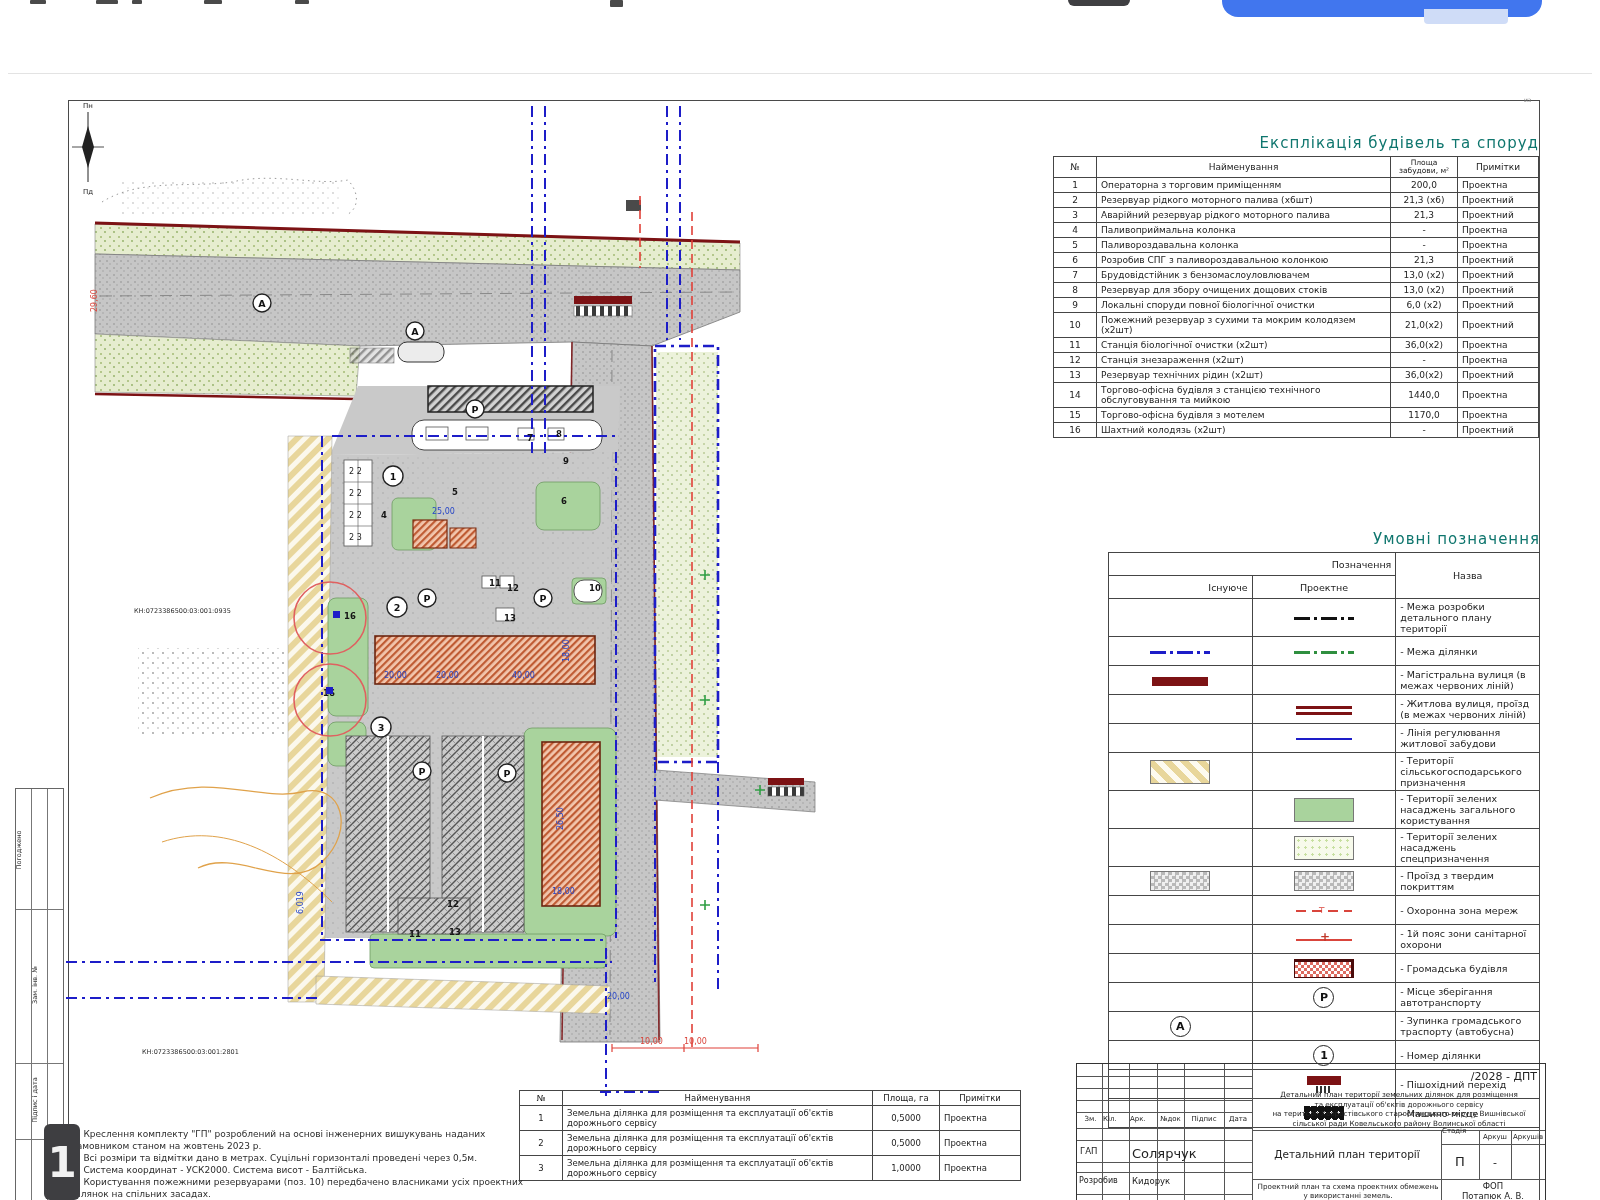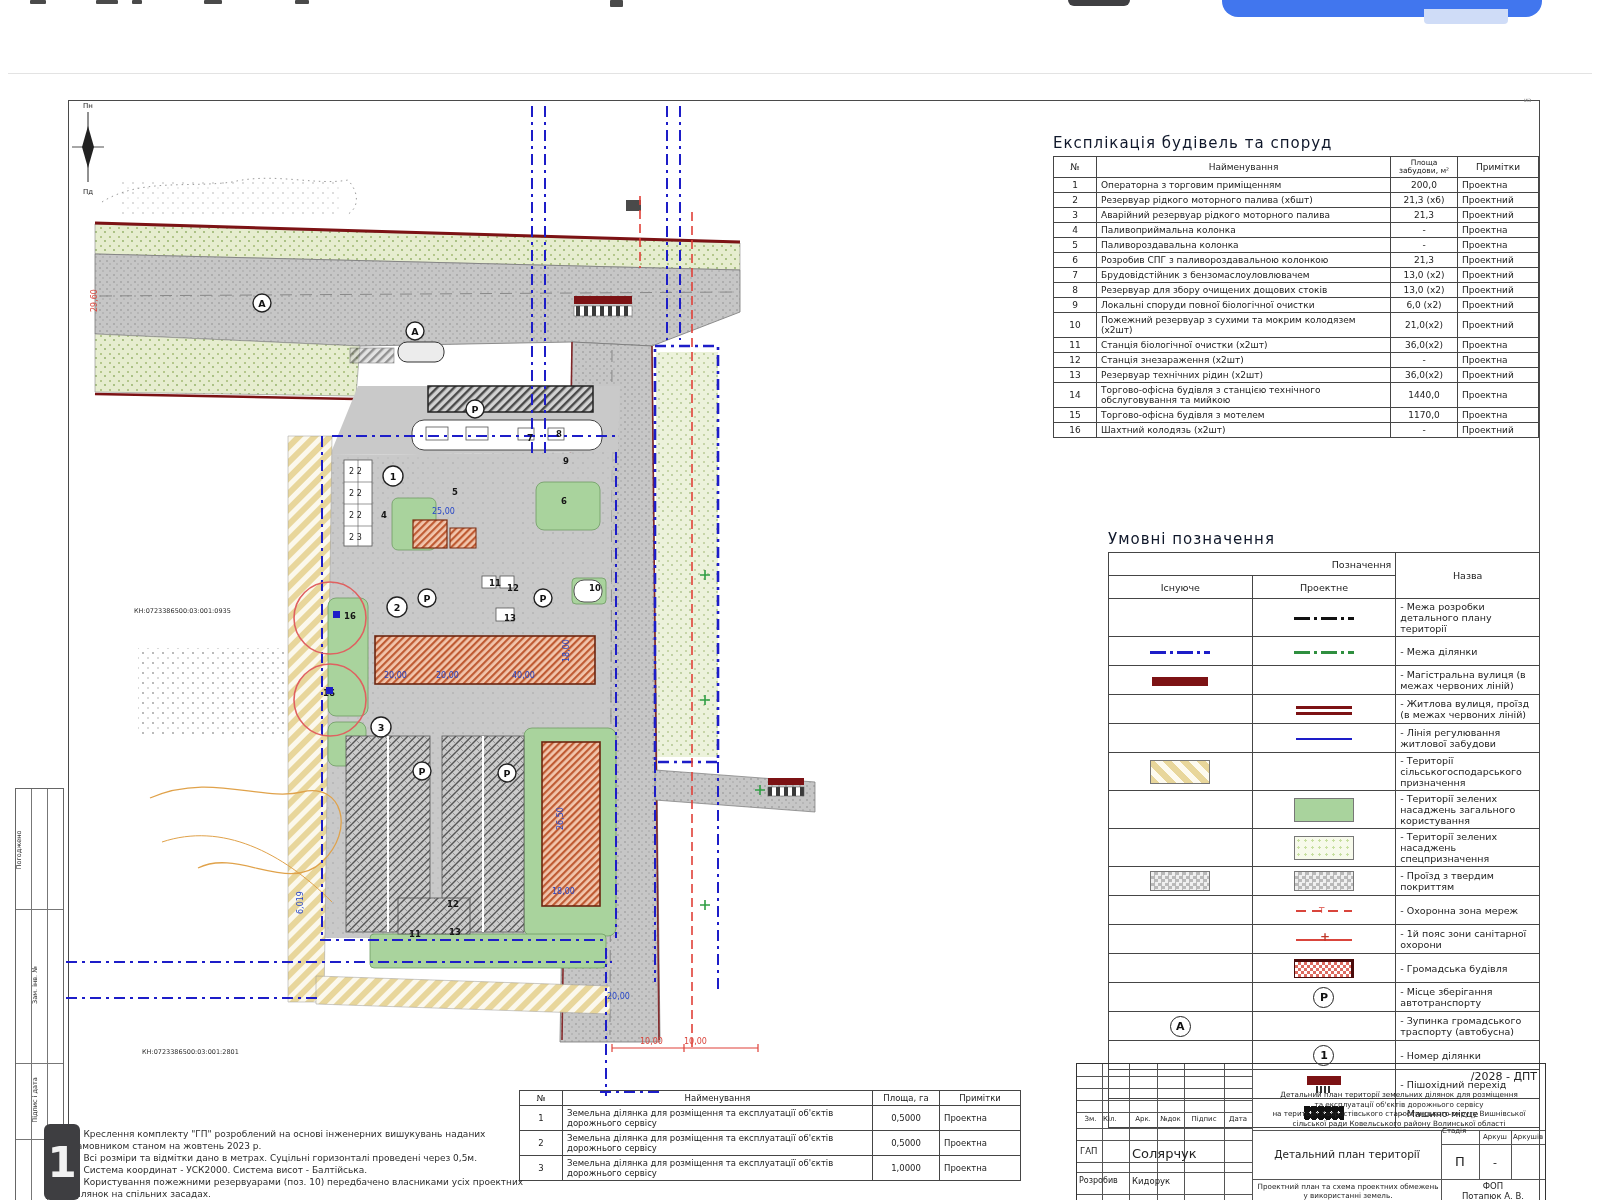--- a/index.html
+++ b/index.html
@@ -6,21 +6,21 @@
   #root{position:relative;width:1600px;height:1200px;background:#ffffff;overflow:hidden;
         font-family:"DejaVu Sans",sans-serif;color:#222;}
   .frag{position:absolute;background:#4a4a4a;border-radius:1px;}
   .hairline{position:absolute;left:8px;top:73px;width:1584px;height:1px;background:#e3e3e3;}
   .sheet{position:absolute;left:68px;top:100px;width:1470px;height:1100px;
          border:1px solid #4a4a4a;background:#fff;}
   svg.plan{position:absolute;left:0;top:0;pointer-events:none;}
 
   
   .panel{position:absolute;}
-  .panel-title{font-size:15px;color:#0f172a;text-align:left;letter-spacing:1px;margin:0 0 4px 0;}
+  .panel-title{font-size:15px;color:#0f766e;text-align:right;letter-spacing:1px;margin:0 0 4px 0;}
   table.tbl{border-collapse:collapse;width:100%;font-size:9px;color:#222;table-layout:fixed;}
   table.tbl th,table.tbl td{border:1px solid #454545;padding:2px 4px;vertical-align:middle;}
   table.tbl th{font-weight:normal;text-align:center;}
   .c-no{width:34px;text-align:center;}
   .c-area{width:58px;text-align:center;}
   .c-note{width:72px;text-align:left;}
   .small-hd{font-size:7.5px;line-height:8px;}
 
   
   table.lg{border-collapse:collapse;width:100%;font-size:9.5px;table-layout:fixed;}
@@ -457,21 +457,21 @@
 
   <div class="panel" style="left:1108px;top:530px;width:432px;">
     <div class="panel-title">Умовні позначення</div>
     <table class="lg">
       <thead>
         <tr>
           <th colspan="2" style="text-align:right;height:18px;">Позначення</th>
           <th rowspan="2" style="text-align:center;">Назва</th>
         </tr>
         <tr>
-          <th class="lg-sym" style="height:18px;">Існуюче</th>
+          <th class="lg-sym" style="height:18px;text-align:right;">Існуюче</th>
           <th class="lg-sym" style="height:18px;">Проектне</th>
         </tr>
       </thead>
       <tbody id="legend-tbody">
           <tr>
             <td class="lg-sym"><span></span></td>
             <td class="lg-sym"><span class="sym line-black-dashdot"></span></td>
             <td>- Межа розробки детального плану території</td>
           </tr>
           <tr>
@@ -627,21 +627,21 @@
     <div class="tb-t" style="left:300px;top:6px;width:160px;text-align:right;font-size:11px;">/2028 - ДПТ</div>
     <div class="tb-t tb-center" style="left:178px;top:26px;width:288px;font-size:7.2px;line-height:9.5px;white-space:normal;">
       <div>Детальний план території земельних ділянок для розміщення</div>
       <div>та експлуатації об'єктів дорожнього сервісу</div>
       <div>на території Хворостівського старостинського округу Вишнівської</div>
       <div>сільської ради Ковельського району Волинської області</div>
     </div>
 
     <div class="tb-t" style="left:2px;top:51px;width:23px;text-align:center;font-size:7px;">Зм.</div>
     <div class="tb-t" style="left:26px;top:51px;width:25px;text-align:left;font-size:7px;">Кіл.</div>
-    <div class="tb-t" style="left:53px;top:51px;width:26px;text-align:center;font-size:7px;">Арк.</div>
+    <div class="tb-t" style="left:53px;top:51px;width:26px;text-align:left;font-size:7px;">Арк.</div>
     <div class="tb-t" style="left:81px;top:51px;width:25px;text-align:center;font-size:7px;">№док</div>
     <div class="tb-t" style="left:108px;top:51px;width:38px;text-align:center;font-size:7px;">Підпис</div>
     <div class="tb-t" style="left:148px;top:51px;width:26px;text-align:center;font-size:7px;">Дата</div>
 
     <div class="tb-t" style="left:3px;top:82px;font-size:8.5px;">ГАП</div>
     <div class="tb-t" style="left:55px;top:82px;font-size:13px;">Солярчук</div>
     <div class="tb-t" style="left:2px;top:112px;font-size:8px;">Розробив</div>
     <div class="tb-t" style="left:55px;top:112px;font-size:8.5px;">Кидорук</div>
 
     <div class="tb-t tb-center" style="left:178px;top:84px;width:184px;font-size:10.5px;white-space:normal;">Детальний план території</div>

